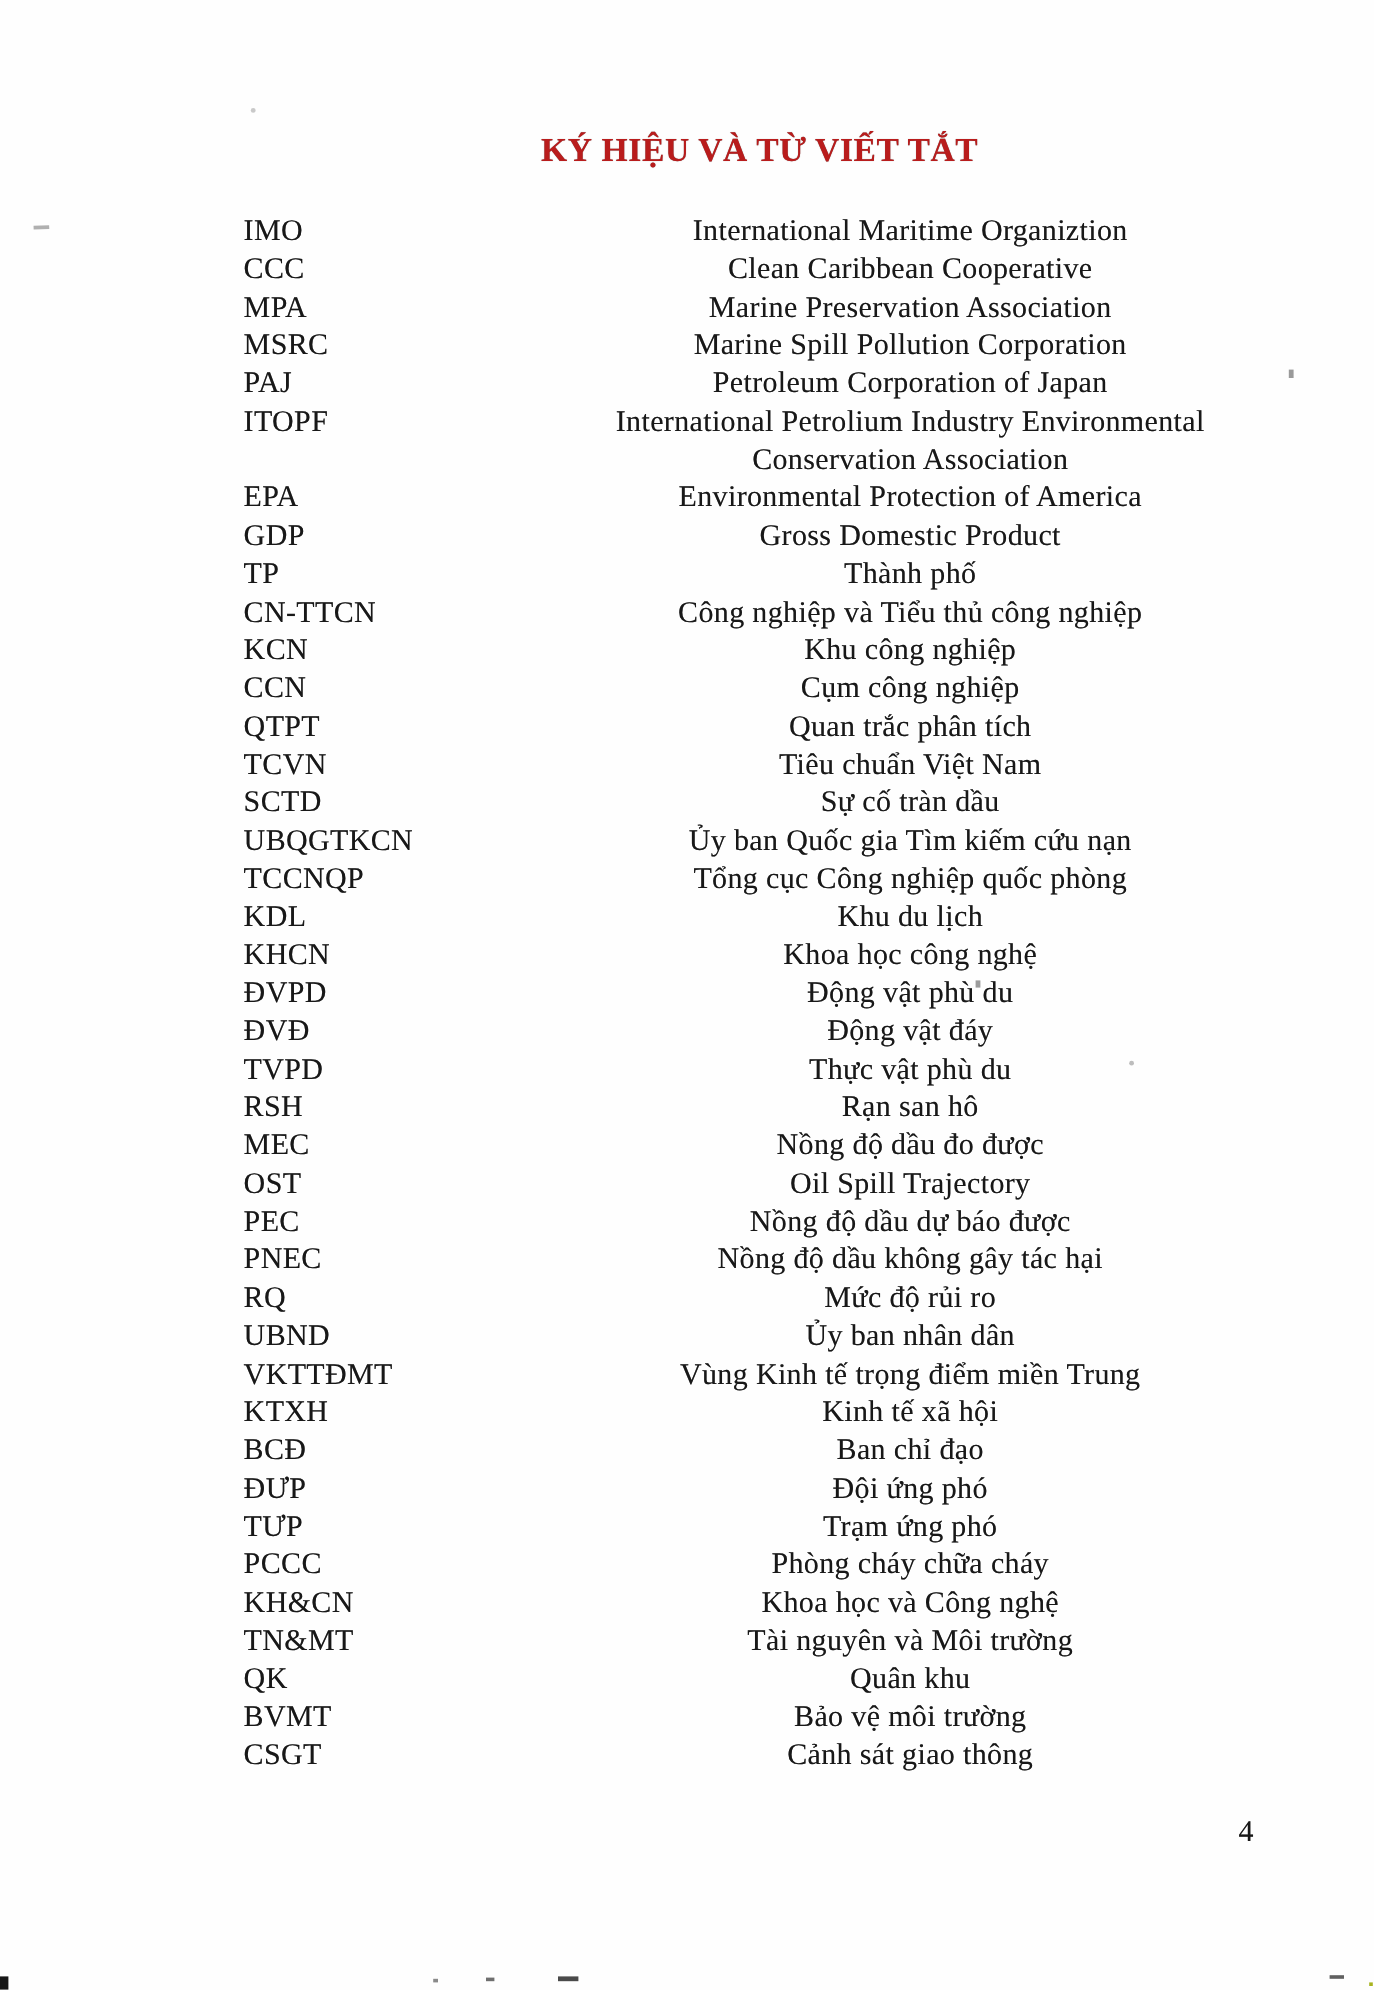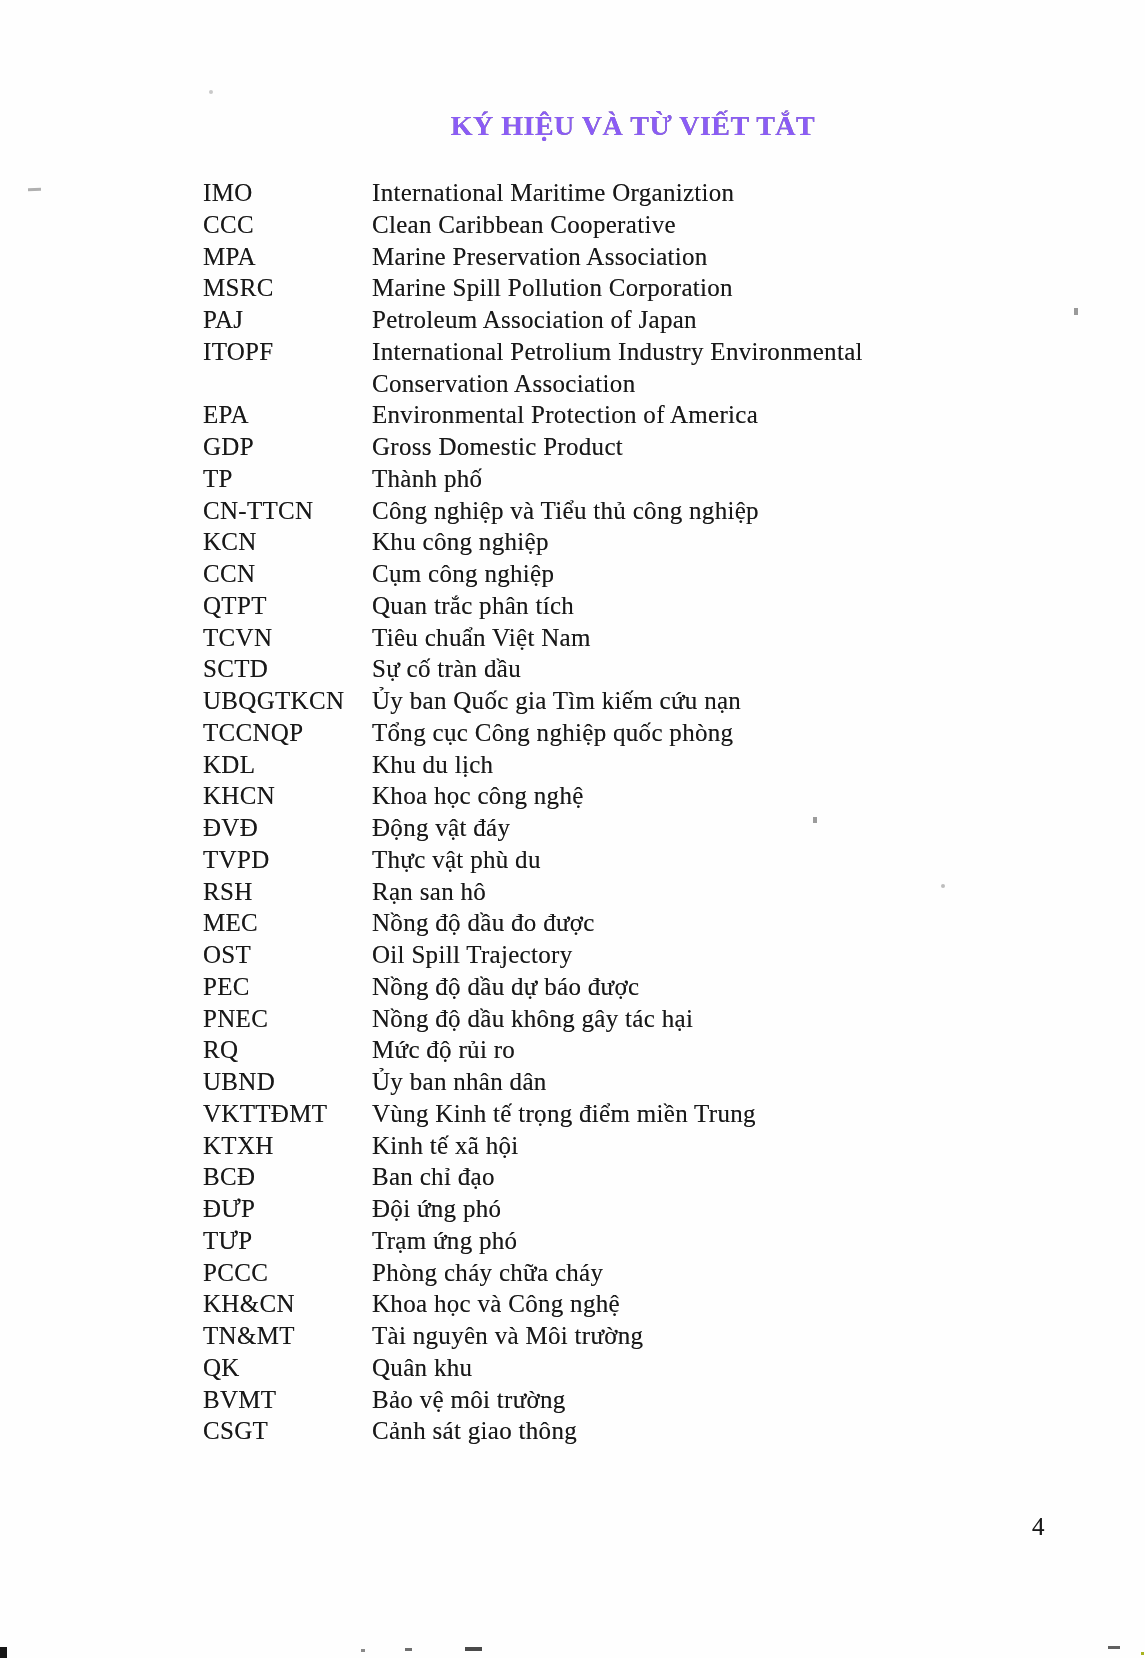--- a/index.html
+++ b/index.html
@@ -13,42 +13,42 @@
   }
   .page-title {
     position: absolute;
     top: 110px;
     left: 633px;
     transform: translateX(-50%);
     font-size: 28px;
     font-weight: 700;
     letter-spacing: 0.5px;
     white-space: nowrap;
-    color: #8b5cf6;
+    color: #b91c1c;
     text-shadow: 0 0 0.6px rgba(0,0,0,0.55);
     font-family: Liberation Serif, serif;
   }
   .abbr-list {
     position: absolute;
     top: 177px;
     left: 0;
     width: 100%;
   }
   .row {
     display: flex;
     height: 31.75px;
     line-height: 31.75px;
     font-size: 25px;
     letter-spacing: 0.3px;
     white-space: nowrap;
     color: #181818;
     text-shadow: 0 0 0.5px rgba(0,0,0,0.45);
   }
   .abbr { margin-left: 203px; flex: 0 0 169px; }
-  .meaning { flex: 1 1 auto; }
+  .meaning { flex: 1 1 auto; text-align: center; }
   .page-number {
     position: absolute;
     top: 1513px;
     left: 1032px;
     font-size: 25px;
     color: #181818;
     text-shadow: 0 0 0.5px rgba(0,0,0,0.45);
   }
   .artifact { position: absolute; pointer-events: none; }
 </style>
@@ -69,21 +69,21 @@
     <div class="row">
       <span class="abbr">MPA</span>
       <span class="meaning">Marine Preservation Association</span>
     </div>
     <div class="row">
       <span class="abbr">MSRC</span>
       <span class="meaning">Marine Spill Pollution Corporation</span>
     </div>
     <div class="row">
       <span class="abbr">PAJ</span>
-      <span class="meaning">Petroleum Association of Japan</span>
+      <span class="meaning">Petroleum Corporation of Japan</span>
     </div>
     <div class="row">
       <span class="abbr">ITOPF</span>
       <span class="meaning">International Petrolium Industry Environmental</span>
     </div>
     <div class="row">
       <span class="abbr"></span>
       <span class="meaning">Conservation Association</span>
     </div>
     <div class="row">
@@ -130,20 +130,24 @@
       <span class="abbr">TCCNQP</span>
       <span class="meaning">Tổng cục Công nghiệp quốc phòng</span>
     </div>
     <div class="row">
       <span class="abbr">KDL</span>
       <span class="meaning">Khu du lịch</span>
     </div>
     <div class="row">
       <span class="abbr">KHCN</span>
       <span class="meaning">Khoa học công nghệ</span>
+    </div>
+    <div class="row">
+      <span class="abbr">ĐVPD</span>
+      <span class="meaning">Động vật phù du</span>
     </div>
     <div class="row">
       <span class="abbr">ĐVĐ</span>
       <span class="meaning">Động vật đáy</span>
     </div>
     <div class="row">
       <span class="abbr">TVPD</span>
       <span class="meaning">Thực vật phù du</span>
     </div>
     <div class="row">

